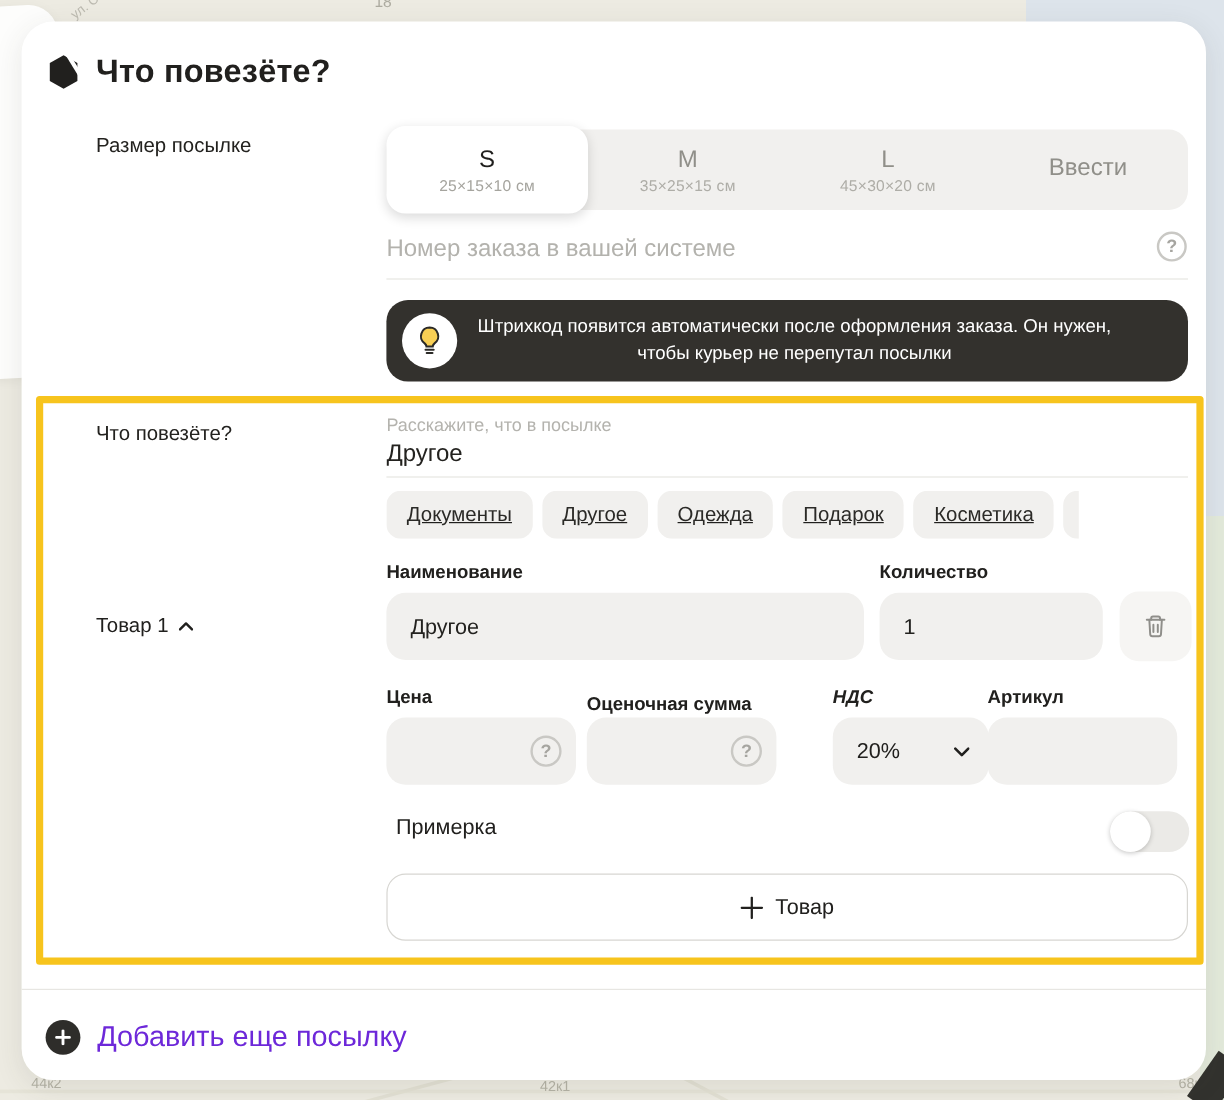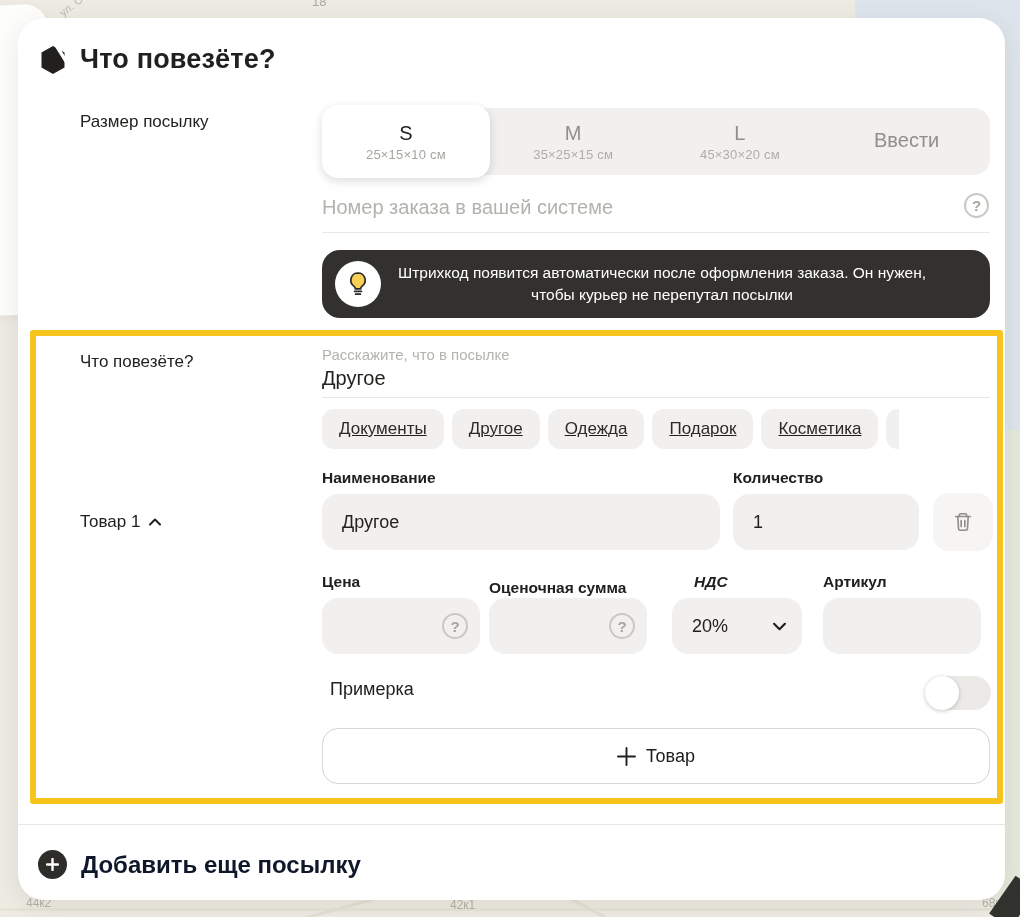--- a/index.html
+++ b/index.html
@@ -70,34 +70,34 @@
 
   .ginput { background:#f1f0ee; border-radius:16px; height:56px; border:none; outline:none; font-size:18px; color:#23221f; font-family:inherit; padding:0 20px; }
   .gwrap { position:absolute; }
   .gwrap .help-circle { position:absolute; right:12px; top:15px; width:26px; height:26px; }
 
   .item-title { left:62px; top:494px; display:flex; align-items:center; gap:9px; font-size:17px; font-weight:500; cursor:pointer; }
 
   .del-btn { left:915px; top:475px; width:60px; height:58px; background:#f6f5f3; border-radius:16px; border:none; display:flex; align-items:center; justify-content:center; cursor:pointer; }
 
   
-  .vat-select { left:654px; top:580px; width:130px; height:56px; background:#f1f0ee; border-radius:16px; display:flex; align-items:center; justify-content:space-between; padding:0 16px 0 20px; font-size:18px; cursor:pointer; }
+  .vat-select { left:676px; top:580px; width:130px; height:56px; background:#f1f0ee; border-radius:16px; display:flex; align-items:center; justify-content:space-between; padding:0 16px 0 20px; font-size:18px; cursor:pointer; }
 
   
   .fitting-label { left:312px; top:661px; font-size:18px; color:#21201e; }
   .toggle { left:907px; top:658px; width:66px; height:34px; background:#ebeae7; border-radius:17px; cursor:pointer; }
   .knob { position:absolute; left:0; top:0; width:34px; height:34px; background:#ffffff; border-radius:50%; box-shadow:0 1px 4px rgba(0,0,0,.22); }
 
   
   .add-item { left:304px; top:710px; width:668px; height:56px; background:#fff; border:1.5px solid #d7d6d2; border-radius:16px; display:flex; align-items:center; justify-content:center; gap:10px; font-size:18px; color:#21201e; cursor:pointer; font-family:inherit; }
 
   .footer-divider { left:0; top:806px; width:987px; }
   .footer-row { left:20px; top:832px; display:flex; align-items:center; gap:14px; cursor:pointer; }
   .plus-circle { width:29px; height:29px; border-radius:50%; background:#2e2d2a; display:flex; align-items:center; justify-content:center; }
-  .footer-label { font-size:24px; font-weight:700; color:#0f172a; }
+  .footer-label { font-size:24px; font-weight:400; color:#6d28d9; }
 </style>
 </head>
 <body>
 
 <div class="map-blue"></div>
 <div class="map-green"></div>
 <div class="back-card"></div>
 <div class="map-top-num">18</div>
 <div class="map-street">ул. С</div>
 <div class="map-line" style="left:0; top:908px; width:1020px; background:#e6e4d8;"></div>
@@ -109,21 +109,21 @@
 <div class="map-dark-corner"></div>
 
 <div class="card">
 
   <svg class="abs pkg-icon" viewBox="0 0 30 30">
     <path d="M15 1 L26.5 7.5 V22.5 L15 29 L3.5 22.5 V7.5 Z" fill="#21201e"></path>
     <line x1="18" y1="0" x2="28.5" y2="17" stroke="#ffffff" stroke-width="3.4"></line>
   </svg>
   <h1 class="abs page-title">Что повезёте?</h1>
 
-  <div class="abs side-label" style="left:62px; top:94px;">Размер посылку</div>
+  <div class="abs side-label" style="left:62px; top:94px;">Размер посылке</div>
   <div class="abs tabs">
     <div class="tab selected">
       <div class="t-name">S</div>
       <div class="t-dims">25×15×10 см</div>
     </div>
     <div class="tab">
       <div class="t-name">M</div>
       <div class="t-dims">35×25×15 см</div>
     </div>
     <div class="tab">

